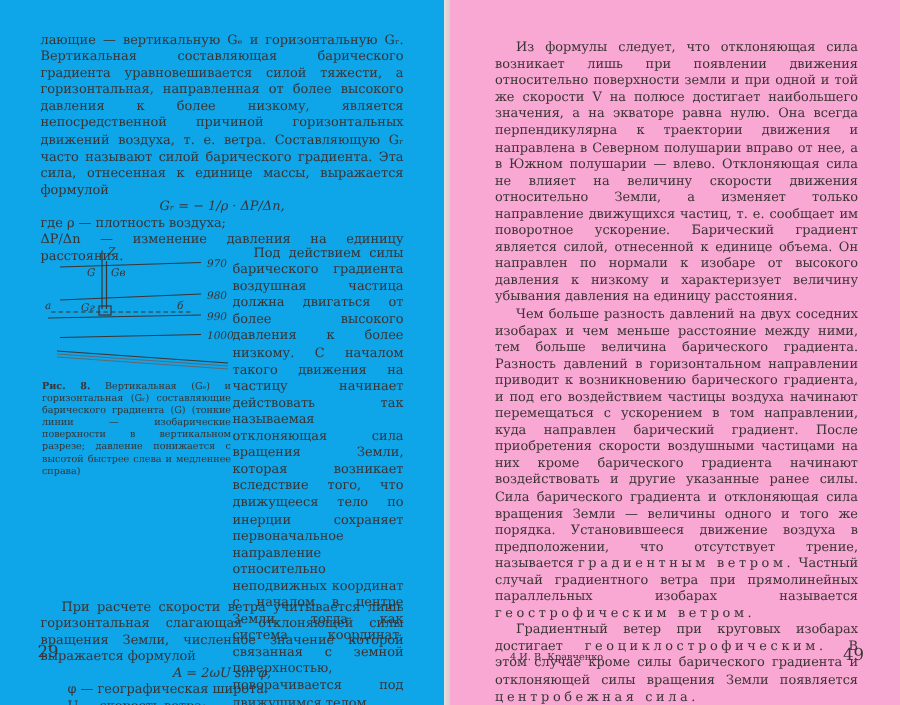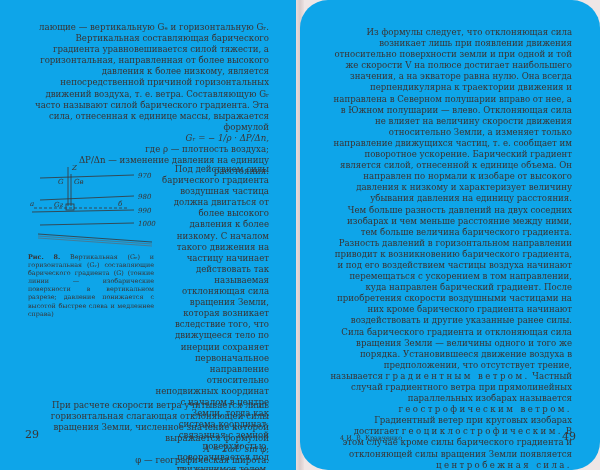--- a/index.html
+++ b/index.html
@@ -1,22 +1,22 @@
 <!DOCTYPE html>
 <html><head>
 <meta charset="utf-8">
 <style>
   html,body{margin:0;padding:0;}
   body{width:600px;height:470px;background:#efe6e6;font-family:"DejaVu Serif","Liberation Serif",serif;color:#3a3434;overflow:hidden;position:relative;}
   .page{position:absolute;top:0;height:470px;background:#f3eaea;}
   .page.left{left:0;width:300px;background:#0ea5e9;}
-  .page.right{left:300px;width:300px;background:#0ea5e9;border-radius:28px;}
+  .page.right{left:300px;width:300px;background:#f9a8d4;}
   .gutter{position:absolute;left:296px;top:0;width:8px;height:470px;background:linear-gradient(90deg,#e8dcdc,#d9cccc 50%,#ebe0e0);}
   .txt{position:absolute;font-size:8.6px;line-height:11.1px;text-align:justify;}
-  .txt p{margin:0;text-align:right;}
+  .txt p{margin:0;}
   .ind{text-indent:14px;}
   .formula{text-align:center;font-style:italic;margin:6px 0;}
   .spaced{letter-spacing:2.4px;}
   .cap{position:absolute;left:28px;top:253px;width:126px;font-size:6.4px;line-height:8.1px;text-align:justify;}
   .cap b{font-weight:bold;}
   .pnum{position:absolute;font-size:11px;}
   .sig{position:absolute;font-size:6.5px;}
   .where{font-size:8.6px;line-height:11px;}
   svg text{font-family:"DejaVu Serif",serif;}
 </style>

